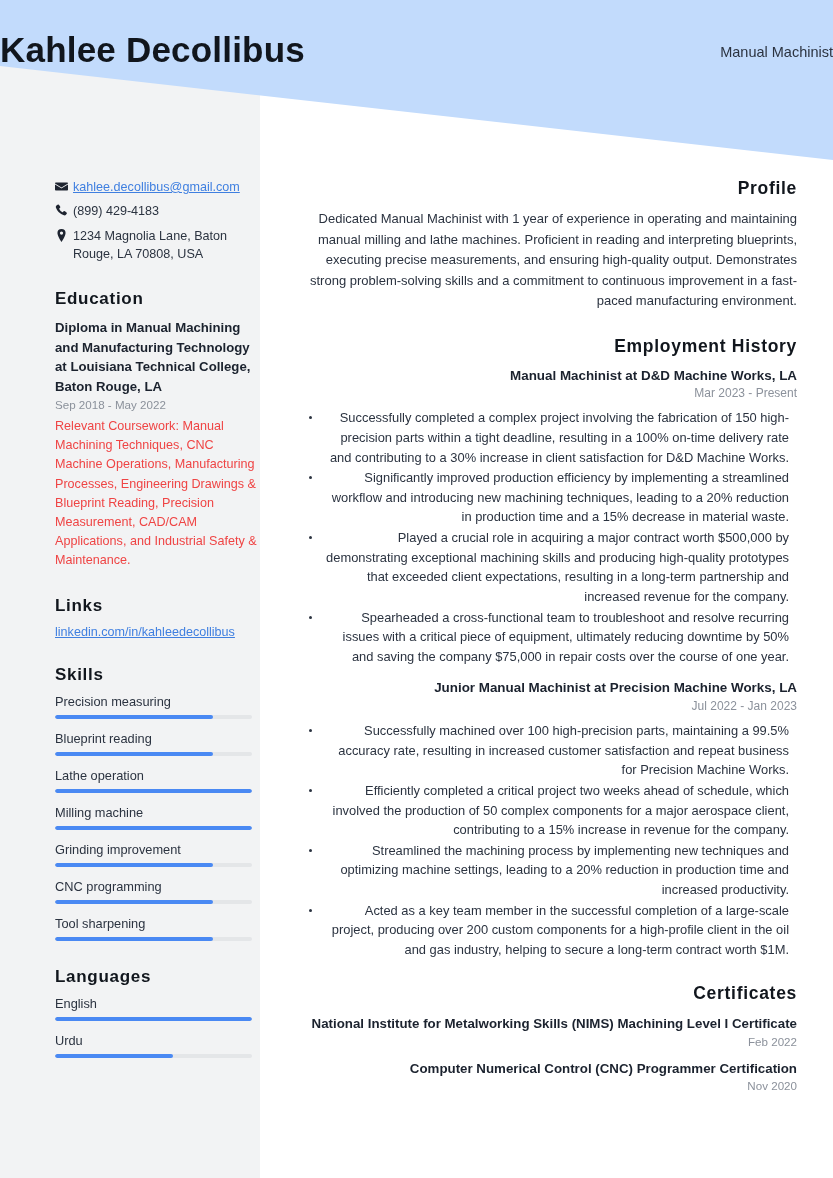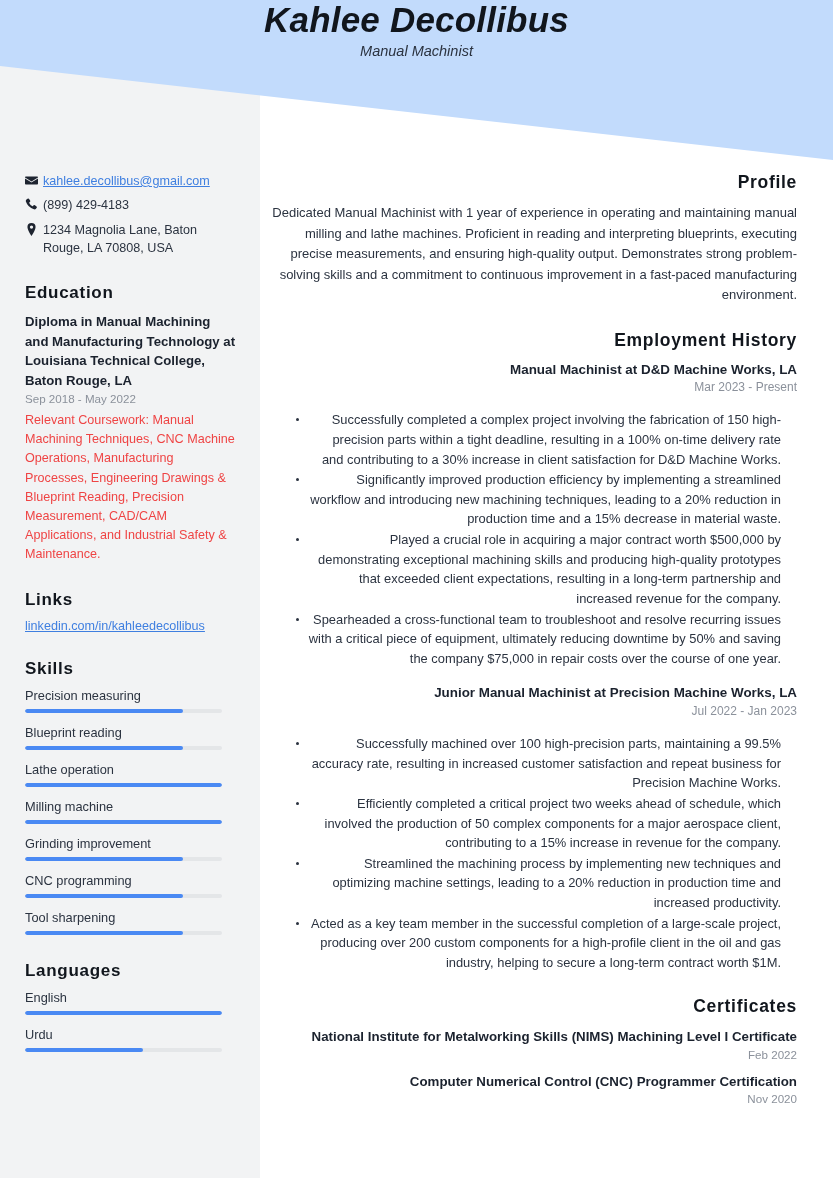--- a/index.html
+++ b/index.html
@@ -32,47 +32,47 @@
     width: 833px; height: 170px;
     background: #c2dbfc;
     z-index: 3;
     clip-path: polygon(0 0, 833px 0, 833px 160px, 0 66px);
   }
   .banner-inner {
     position: absolute;
     left: 0; top: 0;
     width: 833px; height: 100px;
     display: flex;
-    flex-direction: column;
+    flex-direction: row;
     align-items: center;
-    justify-content: flex-start;
+    justify-content: space-between;
     z-index: 4;
-    font-style: italic;
   }
   .name {
     font-size: 35px;
     font-weight: bold;
     color: #11161d;
     letter-spacing: 0.2px;
     line-height: 1.15;
   }
   .job-title {
     font-size: 14.5px;
     color: #2b3340;
     margin-top: 3px;
   }
 
   
   .columns {
     position: absolute;
-    left: 0; top: 0;
+    left: 0; top: 6px;
     width: 833px;
     z-index: 2;
     display: flex;
     align-items: flex-start;
+    padding-left: 30px;
   }
   .col-left {
     width: 260px;
     padding: 172px 24px 0 25px;
   }
   .col-right {
     width: 573px;
     padding: 172px 36px 0 11px;
   }
 
@@ -184,21 +184,21 @@
     line-height: 1.4;
   }
   .job-date {
     font-size: 12px;
     color: #8b919b;
     margin-top: 1px;
     margin-bottom: 4px;
   }
   .job-bullets {
     list-style: none;
-    margin: 16px; padding: 0;
+    margin: 8px; padding: 0;
   }
   .job-bullets li {
     position: relative;
     padding-left: 21px;
     font-size: 12.9px;
     line-height: 1.52;
     color: #2b3340;
     margin-bottom: 1px;
   }
   .job-bullets li::before {

